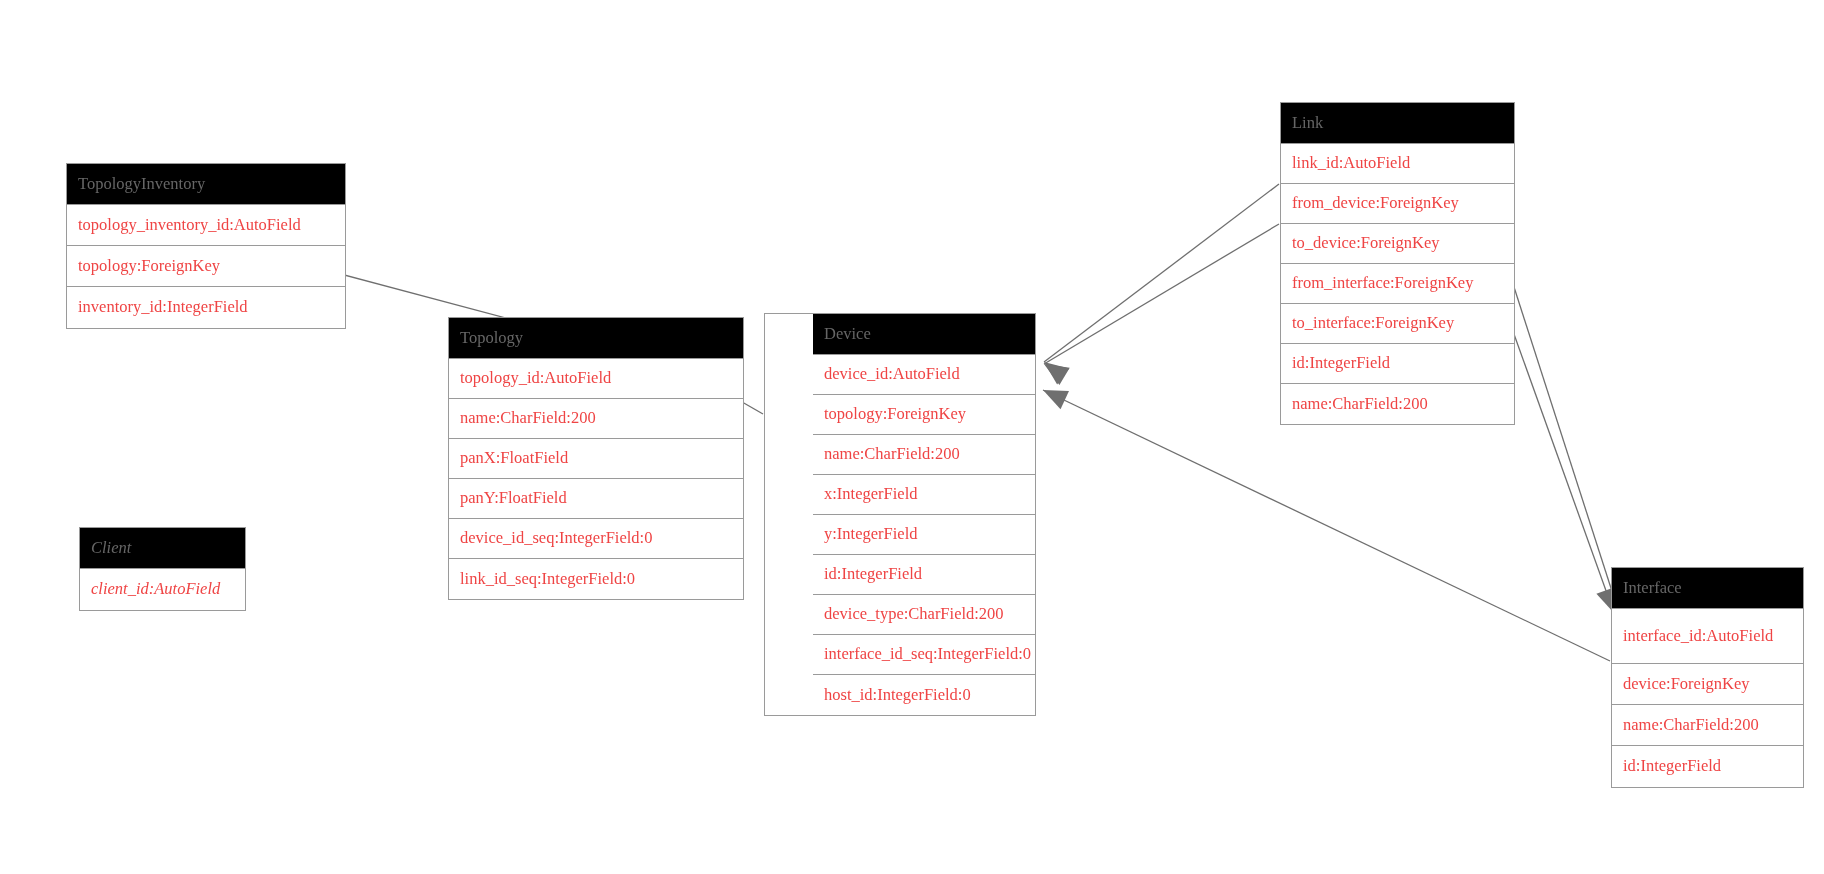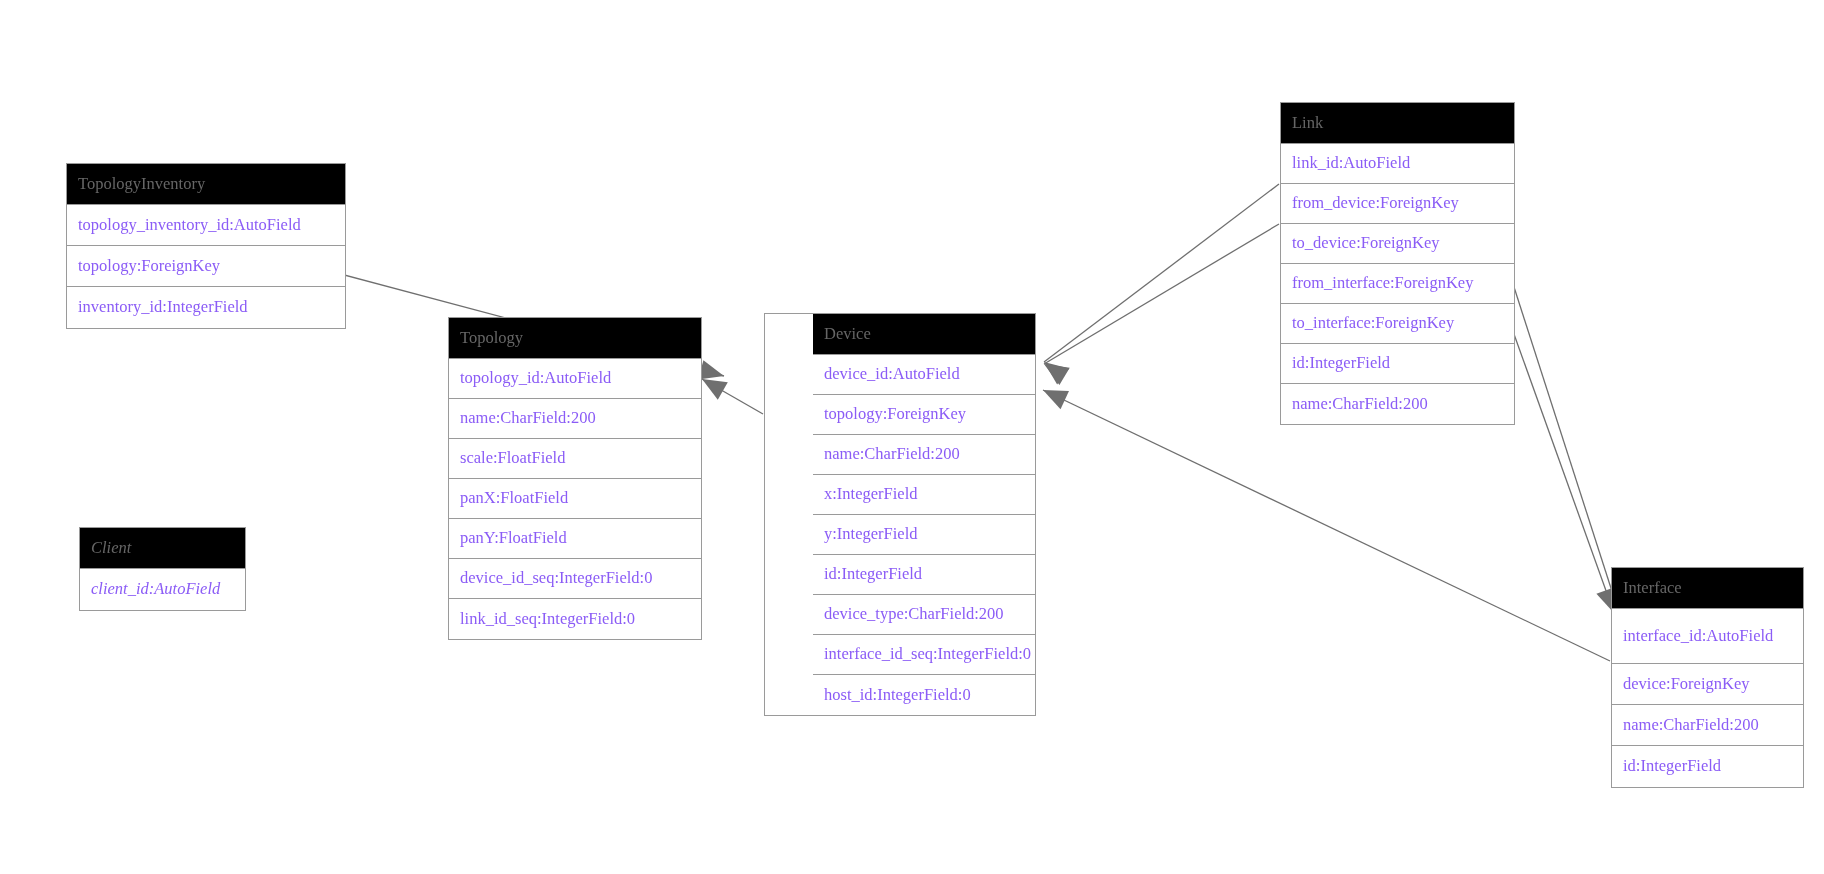--- a/index.html
+++ b/index.html
@@ -41,21 +41,21 @@
     align-items: center;
     white-space: nowrap;
     overflow: hidden;
   }
   .entity-rows {
     display: block;
   }
   .entity-row {
     box-sizing: border-box;
     border-bottom: 1px solid #9a9a9a;
-    color: #8b5cf6;
+    color: #ef4444;
     font-size: 16.5px;
     line-height: 1;
     padding: 0 0 0 11px;
     display: flex;
     align-items: center;
     white-space: nowrap;
     overflow: hidden;
     background: #ffffff;
   }
   .entity-row:last-child {
@@ -103,26 +103,25 @@
         <div class="entity-row" style="height: 41px;">topology:ForeignKey</div>
         <div class="entity-row" style="height: 41px;">inventory_id:IntegerField</div>
       </div>
     </div>
     <div class="entity" style="left: 79px; top: 527px; width: 167px; font-style: italic;">
       <div class="entity-header" style="height: 41px;">Client</div>
       <div class="entity-rows">
         <div class="entity-row" style="height: 41px;">client_id:AutoField</div>
       </div>
     </div>
-    <div class="entity" style="left: 448px; top: 317px; width: 254px;">
+    <div class="entity" style="left: 448px; top: 317px; width: 296px;">
       <div class="entity-header" style="height: 41px;">Topology</div>
       <div class="entity-rows">
         <div class="entity-row" style="height: 40px;">topology_id:AutoField</div>
         <div class="entity-row" style="height: 40px;">name:CharField:200</div>
-        <div class="entity-row" style="height: 40px;">scale:FloatField</div>
         <div class="entity-row" style="height: 40px;">panX:FloatField</div>
         <div class="entity-row" style="height: 40px;">panY:FloatField</div>
         <div class="entity-row" style="height: 40px;">device_id_seq:IntegerField:0</div>
         <div class="entity-row" style="height: 40px;">link_id_seq:IntegerField:0</div>
       </div>
     </div>
     <div class="entity" style="left: 764px; top: 313px; width: 272px; padding-left: 48px;">
       <div class="entity-header" style="height: 41px;">Device</div>
       <div class="entity-rows">
         <div class="entity-row" style="height: 40px;">device_id:AutoField</div>

